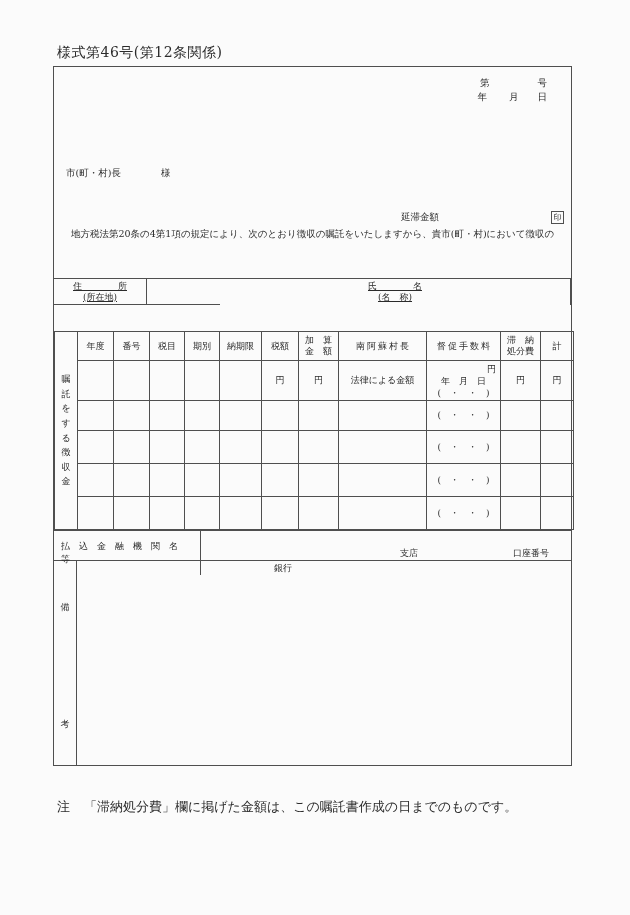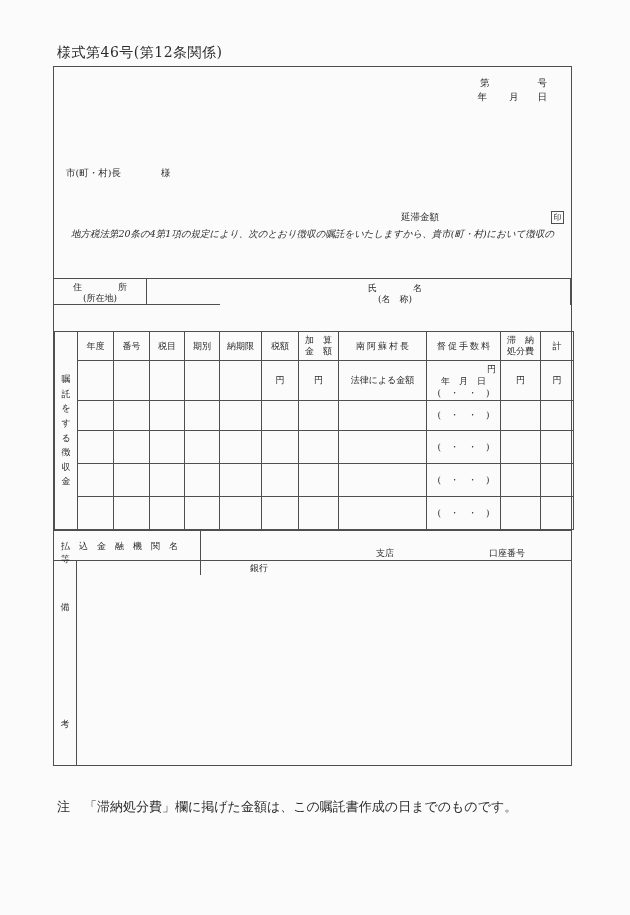--- a/index.html
+++ b/index.html
@@ -24,45 +24,45 @@
   .sp19 { display:inline-block; width:19px; }
   .addressee-line { position:absolute; left:12px; top:100px; font-size:9.5px; }
   .sp40 { display:inline-block; width:40px; }
   .sender-line { position:absolute; left:347px; right:7px; top:144px; display:flex; justify-content:space-between; align-items:center; font-size:9.5px; }
   .seal-box {
     width:13px; height:13px; border:1px solid #4f4f4f;
     display:flex; align-items:center; justify-content:center;
     font-size:8px; line-height:1;
   }
   .body-par { position:absolute; left:7px; right:4px; top:160px; font-size:9.5px; line-height:14.5px; }
-  .body-par .l1 { text-indent:10px;font-style:italic; }
+  .body-par .l1 { text-indent:10px; }
 
   
   .taxpayer { display:grid; grid-template-columns:93px 73px 1fr; grid-template-rows:26px 26px; border-top:1px solid #4f4f4f; font-size:9px; }
   .tp-main { grid-row:1/3; border-right:1px solid #4f4f4f; display:flex; flex-direction:column; justify-content:center; align-items:center; gap:4px; }
-  .tp-label { border-right:1px solid #4f4f4f; display:flex; flex-direction:column; justify-content:flex-end; align-items:center; line-height:11px; }
+  .tp-label { border-right:1px solid #4f4f4f; display:flex; flex-direction:column; justify-content:center; align-items:center; line-height:11px;text-decoration:underline; }
   .bb { border-bottom:1px solid #4f4f4f; }
 
   
   table.main { width:100%; border-collapse:collapse; table-layout:fixed; border-top:1px solid #4f4f4f; font-size:9px; }
   table.main td { border:1px solid #4f4f4f; padding:0; text-align:center; vertical-align:middle; overflow:hidden; }
   table.main tr.hdr td { height:29px; line-height:11px; }
   td.spaced { letter-spacing:2px; text-indent:2px; }
   td.sidebar { width:23px; }
   .vchars { display:flex; flex-direction:column; align-items:center; line-height:14.6px; }
   tr.r1 td { height:40px; }
   tr.r2 td { height:30px; }
   tr.r3 td, tr.r4 td, tr.r5 td { height:33px; }
   td.money-top { vertical-align:top; text-align:right; padding:2px 3px 0 0; }
   td.fee-cell .fee-yen { text-align:right; padding:2px 4px 0 0; line-height:11px; }
   td.fee-cell .fee-date { text-align:center; line-height:12px; }
   td.fee-cell .fee-paren { text-align:center; line-height:13px; }
 
   
-  .bank { display:grid; grid-template-columns:147px 1fr; height:30px; border-top:1px solid #4f4f4f; font-size:9px; }
+  .bank { display:grid; grid-template-columns:147px 1fr; height:30px; border-top:1px solid #4f4f4f; font-size:9px;gap:24px; }
   .bank-label { border-right:1px solid #4f4f4f; display:flex; align-items:center; padding-left:7px; letter-spacing:9px; }
   .bank-fields { display:flex; align-items:center; }
   .bank-fields .f-bank { margin-left:49px;margin-top:31px; }
   .bank-fields .f-branch { margin-left:108px; }
   .bank-fields .f-account { margin-left:95px; }
 
   
   .remarks { display:grid; grid-template-columns:23px 1fr; height:205px; border-top:1px solid #4f4f4f; }
   .remarks-label { border-right:1px solid #4f4f4f; display:flex; flex-direction:column; align-items:center; justify-content:space-between; padding:40px 0 34px; font-size:9px; }
 

